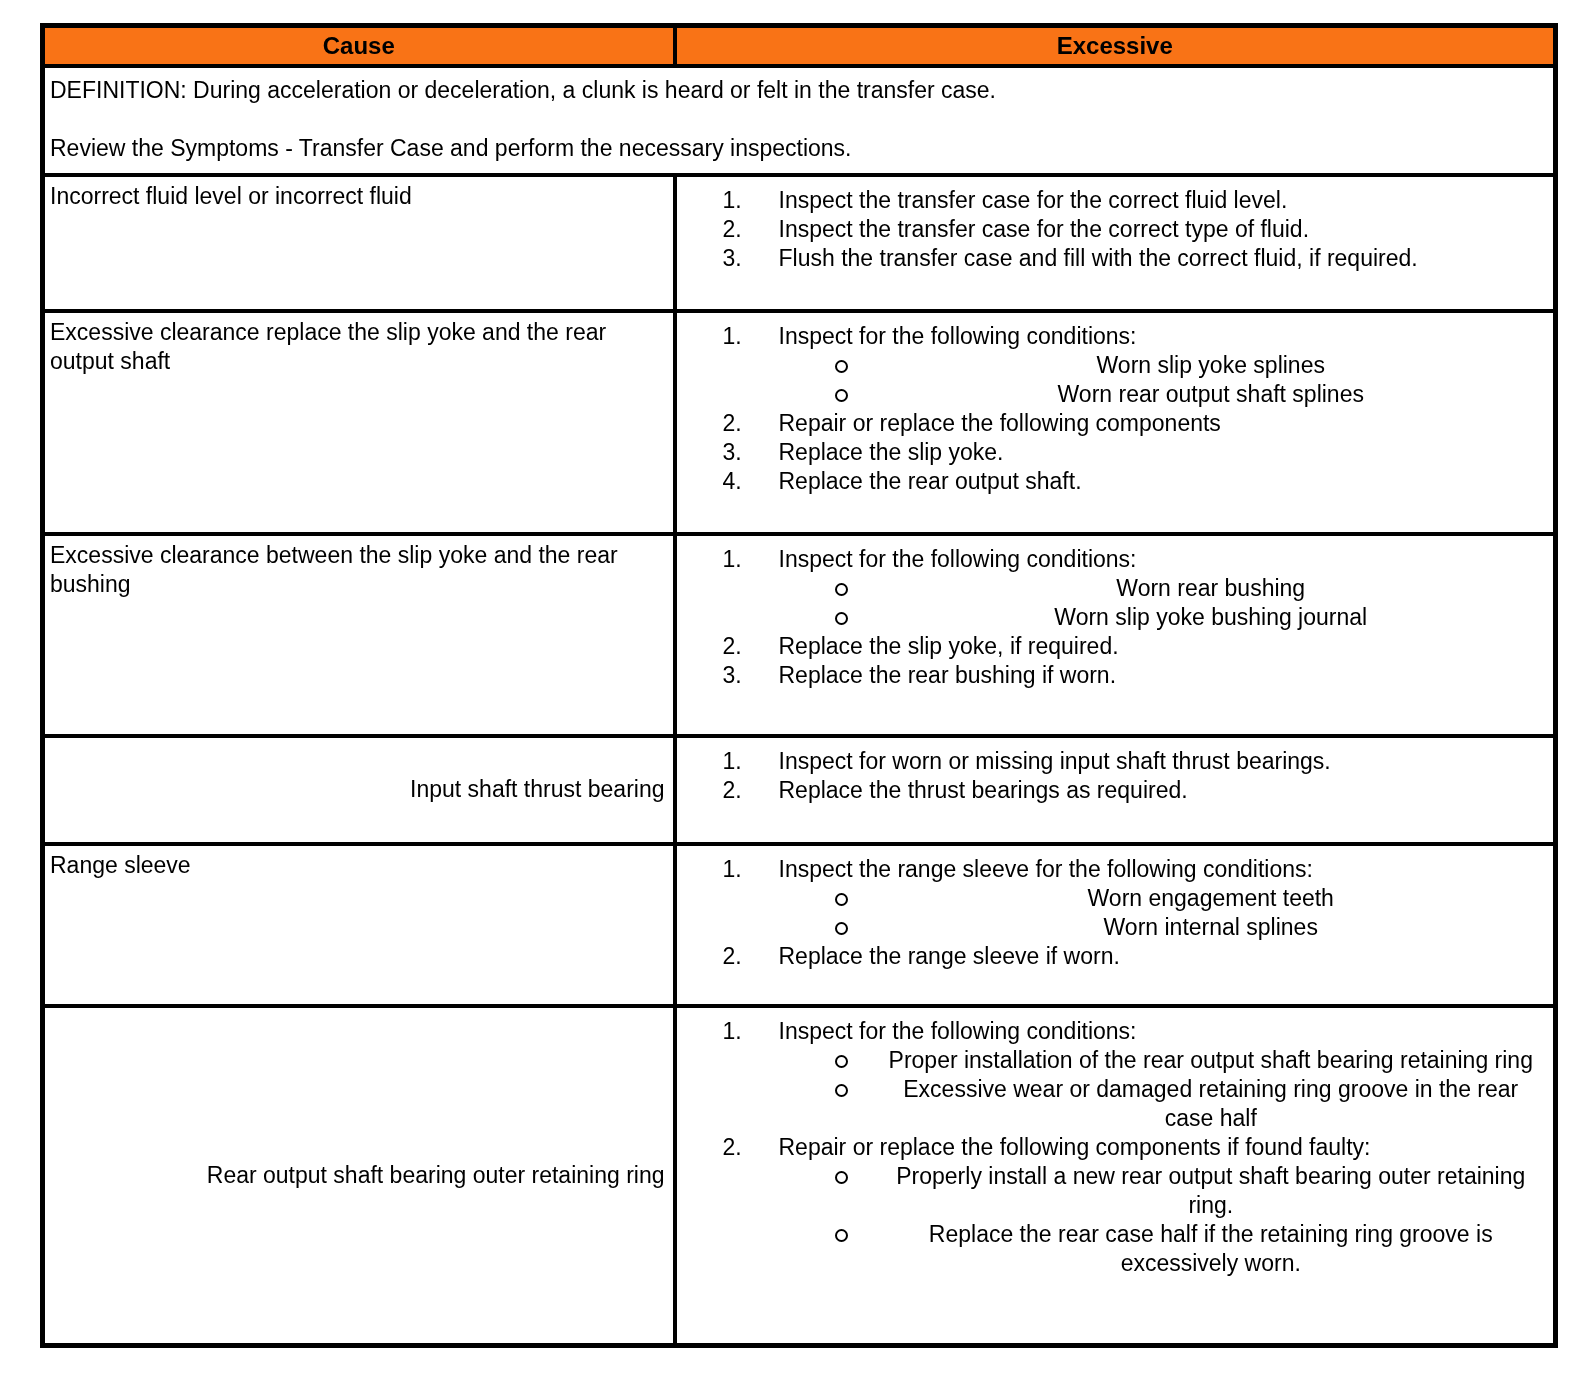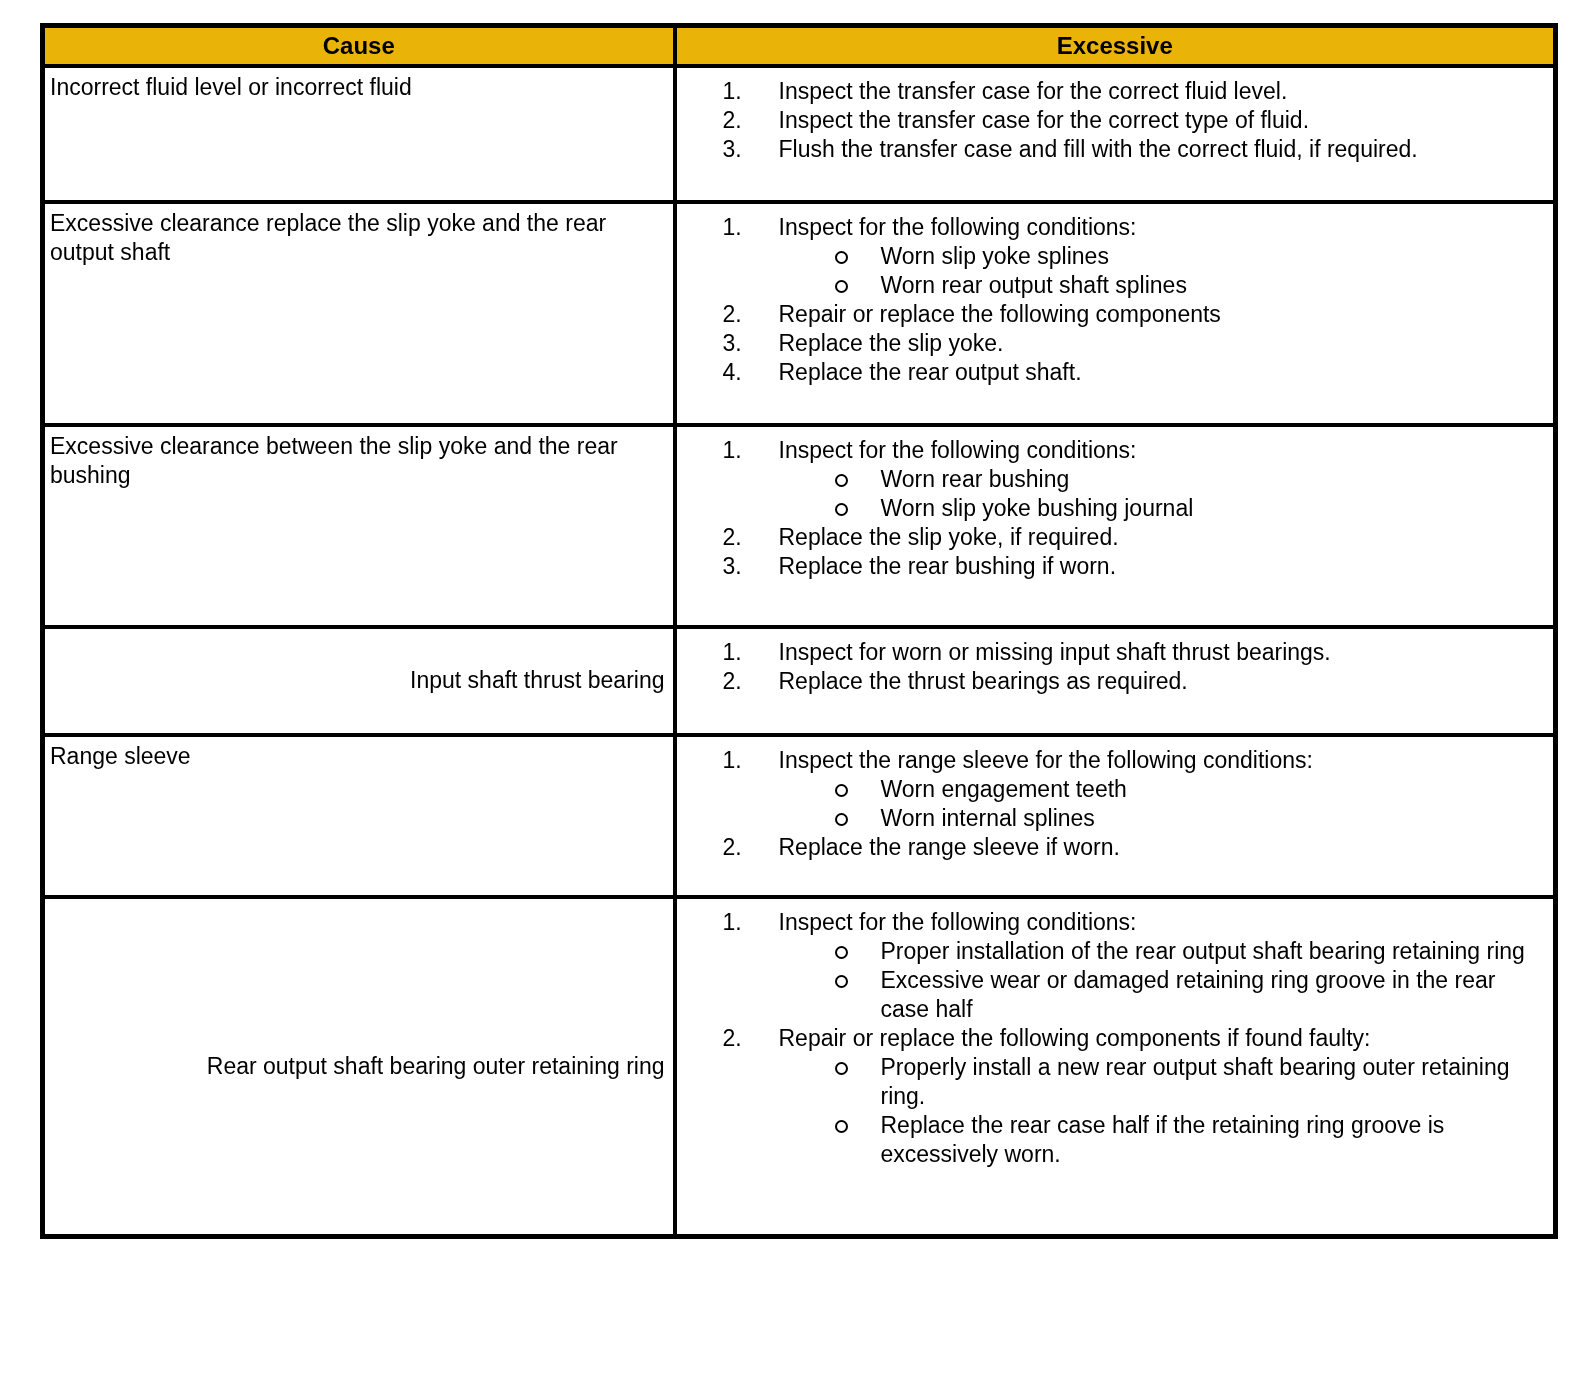--- a/index.html
+++ b/index.html
@@ -32,21 +32,21 @@
   col.col-cause { width: 632px; }
   col.col-correction { width: 881px; }
 
   thead tr { height: 40px; }
   th.header-cell {
     font-size: 24px;
     font-weight: bold;
     text-align: center;
     vertical-align: middle;
     padding: 2px 0;
-    background: #eab308;
+    background: #f97316;
   }
 
   tr.definition-row { height: 109px; }
   td.definition-cell {
     vertical-align: top;
     padding: 8px 8px 10px 5px;
   }
   td.definition-cell p { margin: 0; }
   .def-spacer { height: 29px; }
 
@@ -59,21 +59,21 @@
   tr.row-5 td.cause-cell { vertical-align: middle; text-align: right; }
 
   td.correction-cell {
     vertical-align: top;
     padding: 9px 12px 9px 0;
   }
 
   .step { display: flex; align-items: flex-start; }
   .step.num { padding-left: 46px; }
   .num-marker { width: 56px; flex: none; }
-  .step.bullet { padding-left: 158px; }
+  .step.bullet { padding-left: 158px; text-align: center; }
   .bullet-slot { width: 46px; flex: none; padding-top: 9px; }
   .bullet-slot .circle {
     display: block;
     width: 9px;
     height: 9px;
     border: 2px solid #000000;
     border-radius: 50%;
     background: transparent;
   }
   .step-text { flex: 1; }
@@ -95,20 +95,27 @@
       <col class="col-cause">
       <col class="col-correction">
     </colgroup>
     <thead>
       <tr>
         <th class="header-cell">Cause</th>
         <th class="header-cell">Excessive</th>
       </tr>
     </thead>
     <tbody id="rows-body">
+      <tr class="definition-row">
+        <td class="definition-cell" colspan="2">
+          <p>DEFINITION: During acceleration or deceleration, a clunk is heard or felt in the transfer case.</p>
+          <div class="def-spacer"></div>
+          <p>Review the Symptoms - Transfer Case and perform the necessary inspections.</p>
+        </td>
+      </tr>
 
     <tr class="body-row row-0">
           <td class="cause-cell">
             <div class="cause-text">Incorrect fluid level or incorrect fluid</div>
           </td>
           <td class="correction-cell">
             <div class="step num">
               <span class="num-marker">1.</span>
               <span class="step-text">Inspect the transfer case for the correct fluid level.</span>
             </div>

